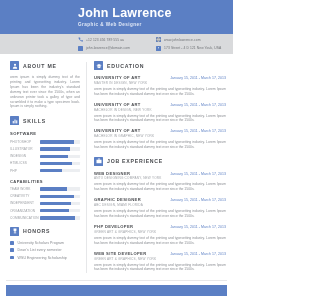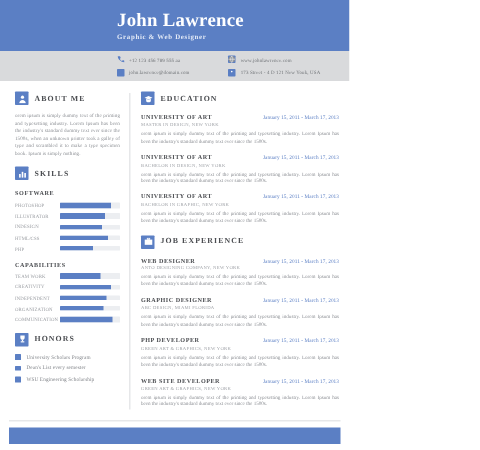--- a/index.html
+++ b/index.html
@@ -2,21 +2,21 @@
 <html><head>
 <meta charset="utf-8">
 <style>
   html,body{margin:0;padding:0;}
   body{
     width:233px;height:300px;overflow:hidden;
     background:#ffffff;
     font-family:"Liberation Sans","DejaVu Sans",sans-serif;
     -webkit-font-smoothing:antialiased;
   }
-  .page{position:relative;width:233px;height:300px;background:#fff;font-family:Liberation Serif, serif;}
+  .page{position:relative;width:233px;height:300px;background:#fff;}
 
   
   .header{
     height:34px;background:#5b7fc4;
     display:flex;flex-direction:column;justify-content:center;
     padding-left:78px;box-sizing:border-box;
   }
   .name{
     color:#ffffff;font-size:12.5px;font-weight:bold;
     letter-spacing:.2px;line-height:13px;white-space:nowrap;

